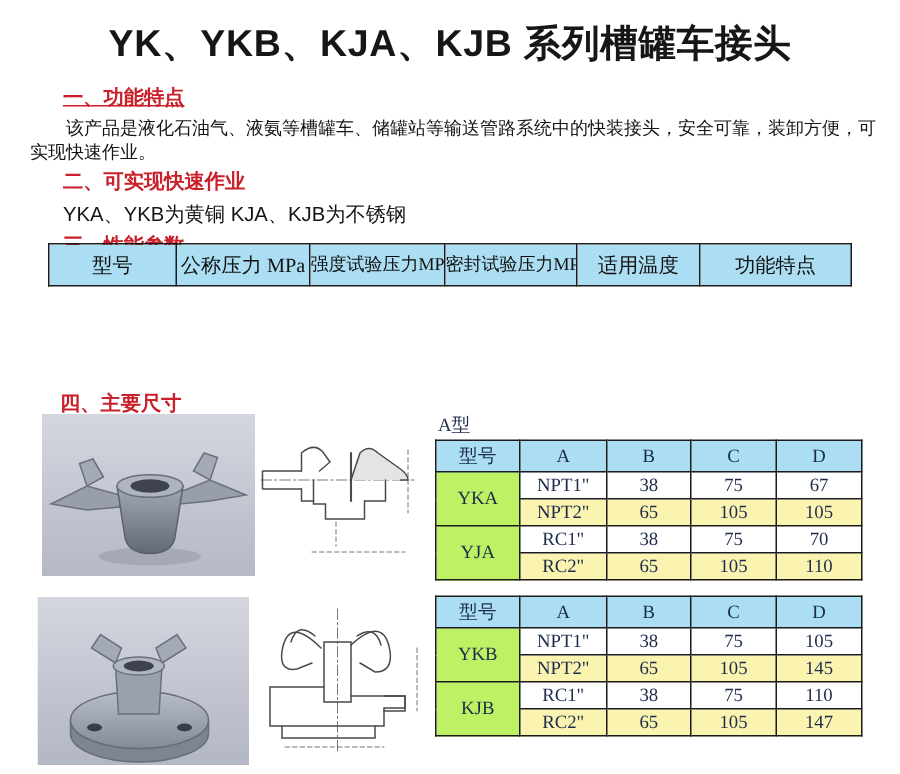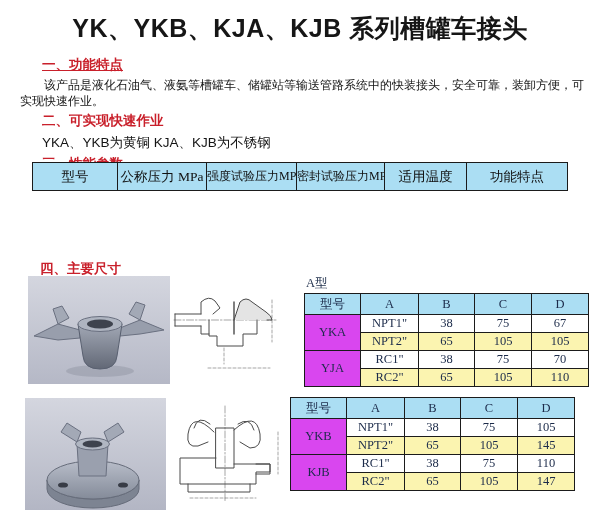--- a/index.html
+++ b/index.html
@@ -25,31 +25,31 @@
   }
   .perf th,.perf td{border:1.6px solid #1b1b1b;padding:0;overflow:hidden;white-space:nowrap;}
   .perf th{background:var(--table-header-blue,#abdef3);height:27px;font-weight:normal;}
   .perf th.small{font-size:12px;}
   .perf td{height:26px;}
   tr.ry td{background:var(--row-yellow,#fbf4b0);}
   tr.rw td{background:#ffffff;}
 
   
   .tblock{position:absolute;width:286px;}
-  .tblock-a{left:304px;top:275px;}
+  .tblock-a{left:290px;top:275px;}
   .tblock-b{left:290px;top:397px;}
   .dim-label{font-family:"Liberation Serif",serif;font-size:12.5px;color:#23334f;margin:0 0 1px 2px;}
   table.dim{
     width:284px;border-collapse:collapse;font-family:"Liberation Serif",serif;
     font-size:12.5px;text-align:center;color:#1c2b4a;table-layout:fixed;
   }
   .dim th,.dim td{border:1.4px solid #1b1b1b;padding:0;white-space:nowrap;}
   .dim th{background:var(--table-header-blue,#abdef3);height:20px;font-weight:normal;}
   .dim td{height:17px;}
-  .dim td.model{background:#d946ef;}
+  .dim td.model{background:#bef264;}
 
   
   .photo{position:absolute;}
   .photo-a{left:28px;top:276px;width:142px;height:108px;}
   .photo-b{left:25px;top:398px;width:141px;height:112px;}
   .drawing{position:absolute;background:#ffffff;}
   .drawing-a{left:172px;top:280px;width:114px;height:96px;}
   .drawing-b{left:170px;top:402px;width:118px;height:104px;}
   svg{display:block;}
 </style>

